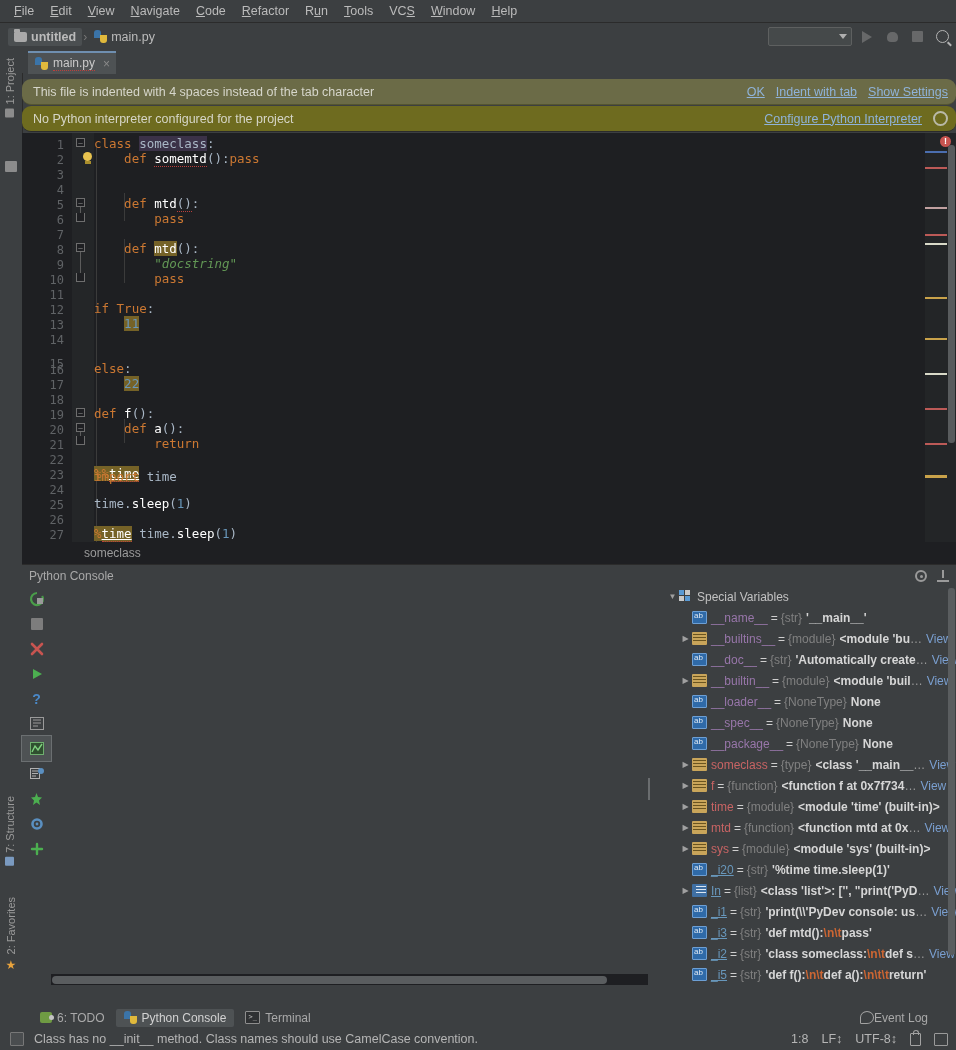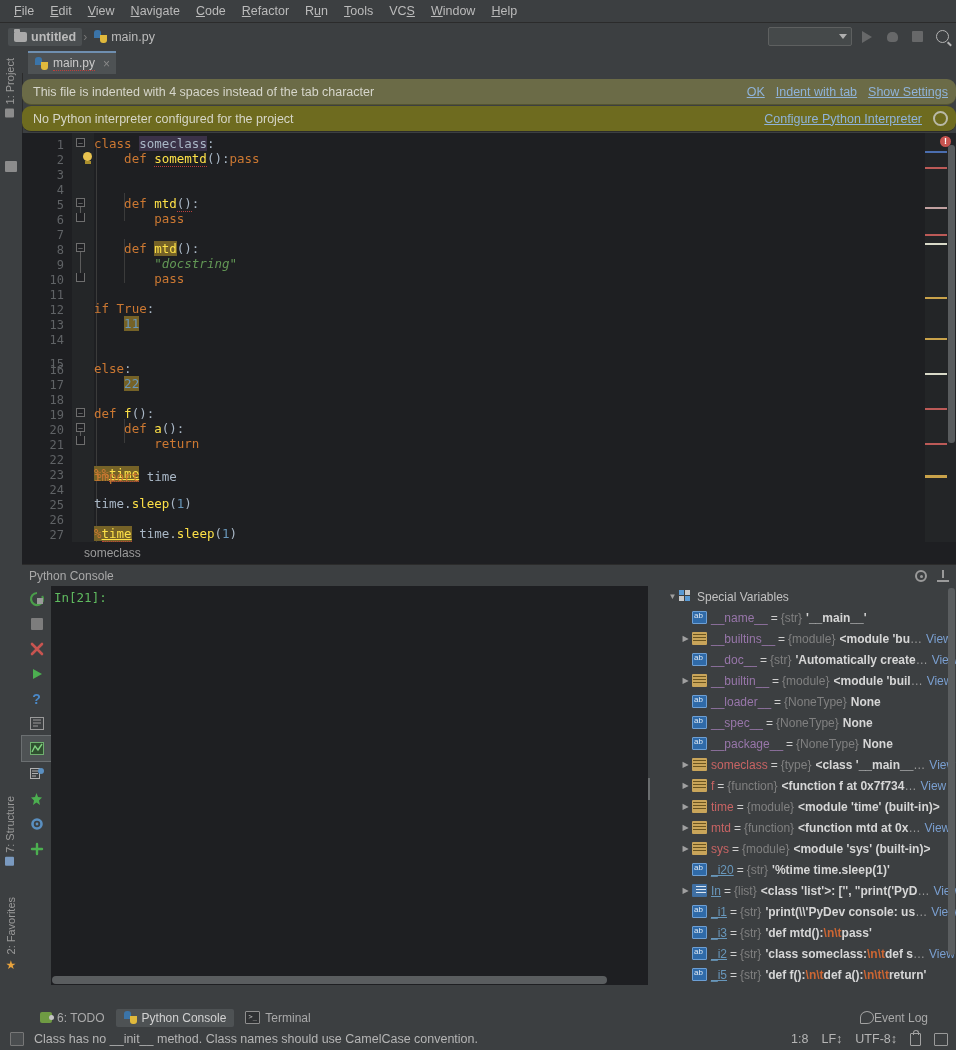--- a/index.html
+++ b/index.html
@@ -67,21 +67,21 @@
 
   
   .editor{position:absolute;left:22px;top:133px;right:0;height:409px;background:#1e1f22;overflow:hidden;}
   .gutter{position:absolute;left:0;top:0;width:50px;height:100%;background:#1e1f22;}
   .foldcol{position:absolute;left:50px;top:0;width:22px;height:100%;background:#242628;}
   .codearea{position:absolute;left:72px;top:0;right:31px;height:100%;
             font-family:"DejaVu Sans Mono","Liberation Mono",monospace;font-size:12.5px;}
   .ln{position:absolute;right:8px;color:#606366;font-family:"DejaVu Sans Mono",monospace;font-size:12px;text-align:right;}
   .cl{position:absolute;left:0;white-space:pre;color:#a9b7c6;line-height:15px;}
   .k{color:#cc7832;}
-  .fn{color:#fde047;}
+  .fn{color:#ffffff;}
   .num{color:#6897bb;}
   .doc{color:#629755;font-style:italic;}
   .id{color:#a9b7c6;}
   .hl-p{background:#3b3248;}
   .hl-y{background:#756227;}
   .ul-red{border-bottom:1.5px dotted #bc3f3c;}
   .guide{position:absolute;width:1px;background:#3b3b3b;}
   .fold{position:absolute;width:9px;height:9px;border:1px solid #6e6e6e;background:#1e1f22;
         color:#9b9b9b;font-size:8px;line-height:7px;text-align:center;box-sizing:border-box;}
   .foldline{position:absolute;width:1px;background:#5c5c5c;}
@@ -424,23 +424,20 @@
             <circle cx="7" cy="7" r="1.4" fill="#5a8fc0"></circle>
           </svg>
       </div>
       <div class="cbtn">
         <svg width="14" height="14" viewBox="0 0 14 14">
             <path d="M7 2v10M2 7h10" stroke="#4caf50" stroke-width="2.4" stroke-linecap="round"></path>
           </svg>
       </div>
     </div>
 
-    <div class="cout">
-      <span class="prompt">In[21]:</span>
-    </div>
 
     <div class="chscroll">
       <div class="th"></div>
     </div>
 
     <div class="csplit"></div>
 
     <div class="vars">
       <div class="vrow" style="padding-left:6px;">
         <span class="arr">▼</span>

